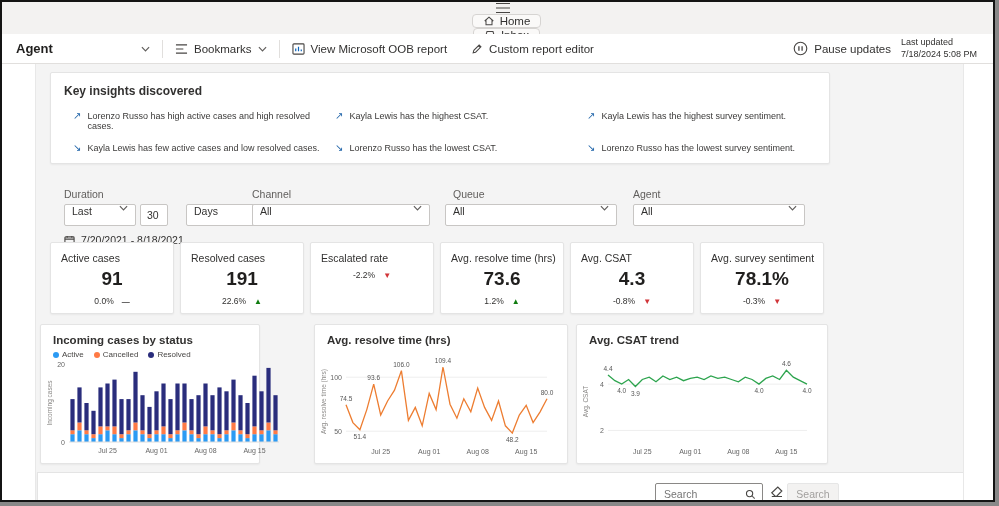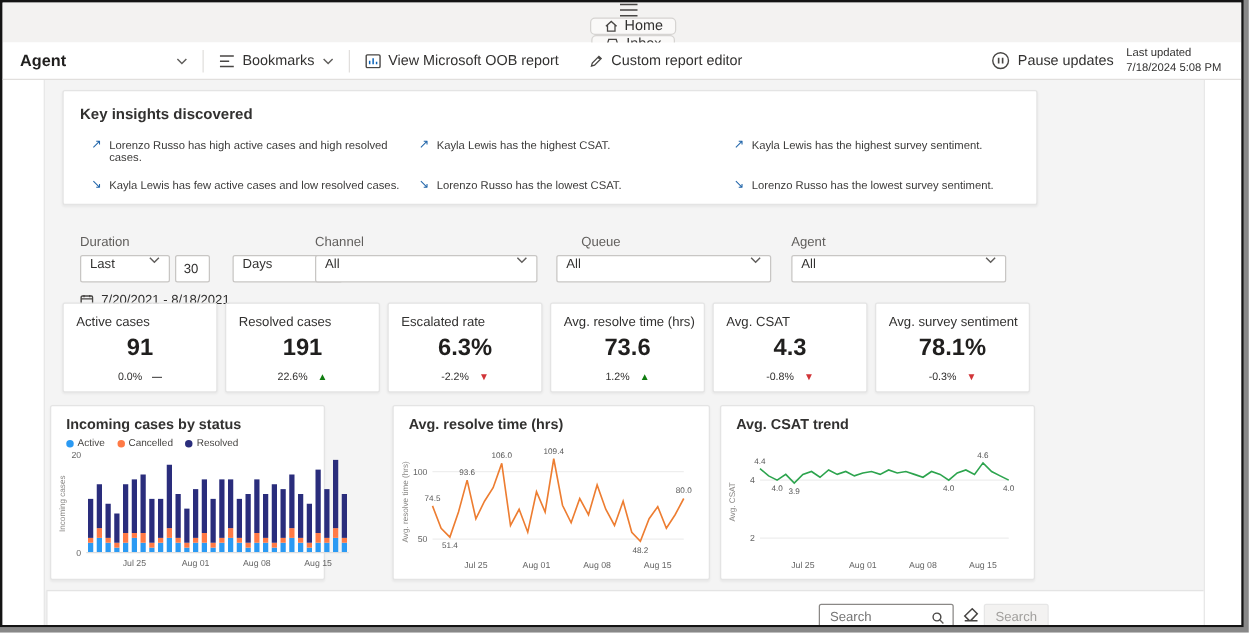--- a/index.html
+++ b/index.html
@@ -178,21 +178,21 @@
             </div>
           <div class="insight">
               <span class="arrow" style="color: rgb(34, 102, 170);">↘</span>
               <span>Lorenzo Russo has the lowest survey sentiment.</span>
             </div>
         </div>
       </div>
 
       <div class="flabel" style="left:28px; top:124px;">Duration</div>
       <div class="flabel" style="left:216px; top:124px;">Channel</div>
-      <div class="flabel" style="left:429px; top:124px;text-align:center;">Queue</div>
+      <div class="flabel" style="left:417px; top:124px;text-align:center;">Queue</div>
       <div class="flabel" style="left:597px; top:124px;">Agent</div>
 
       <div class="dd" style="left:28px; top:140px; width:72px;">
         <span>Last</span>
         <svg class="chev" viewBox="0 0 10 6">
             <path d="M1 1l4 4 4-4"></path>
           </svg>
       </div>
       <input class="numin" style="left: 104px; top: 140px;" value="30">
       <div class="dd" style="left:150px; top:140px; width:88px;">
@@ -239,21 +239,20 @@
       <div class="card kpi" style="left:144px;">
         <div class="kpi-title">Resolved cases</div>
         <div class="kpi-value">191</div>
         <div class="kpi-delta">
             <span>22.6%</span>
             <span class="trend-icon" style="color: rgb(16, 124, 16);">▲</span>
           </div>
       </div>
       <div class="card kpi" style="left:274px;">
         <div class="kpi-title">Escalated rate</div>
-        <div class="kpi-value">6.3%</div>
         <div class="kpi-delta">
             <span>-2.2%</span>
             <span class="trend-icon" style="color: rgb(209, 52, 56);">▼</span>
           </div>
       </div>
       <div class="card kpi" style="left:404px;">
         <div class="kpi-title">Avg. resolve time (hrs)</div>
         <div class="kpi-value">73.6</div>
         <div class="kpi-delta">
             <span>1.2%</span>

